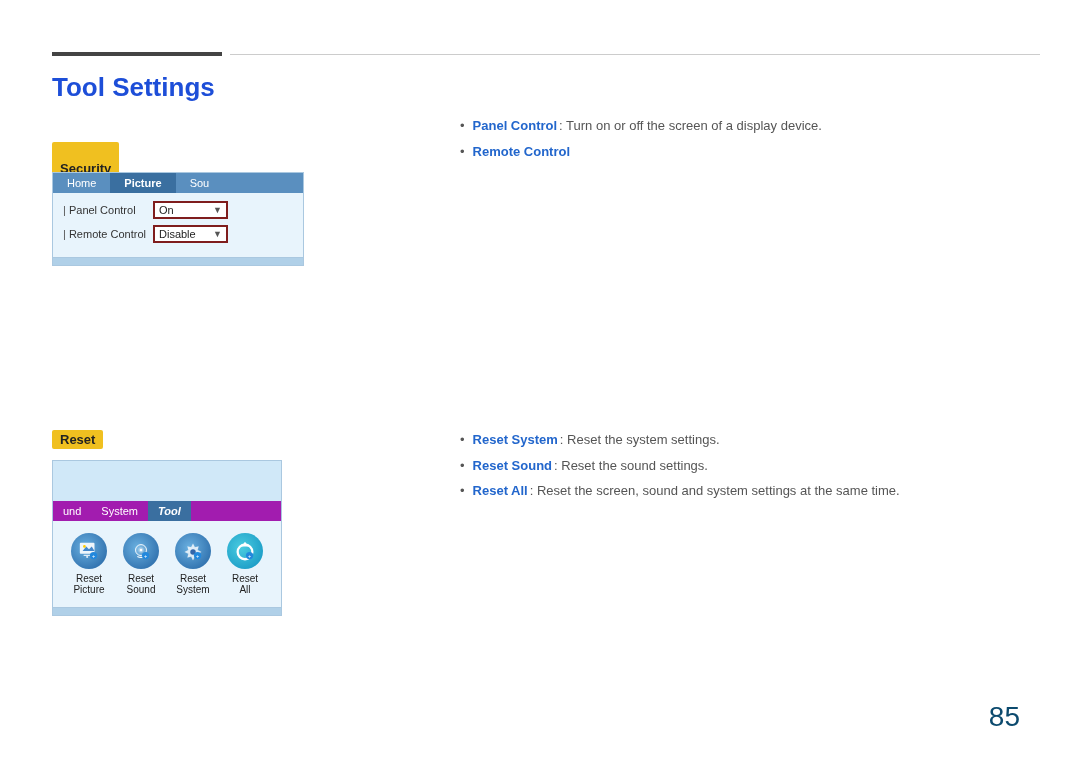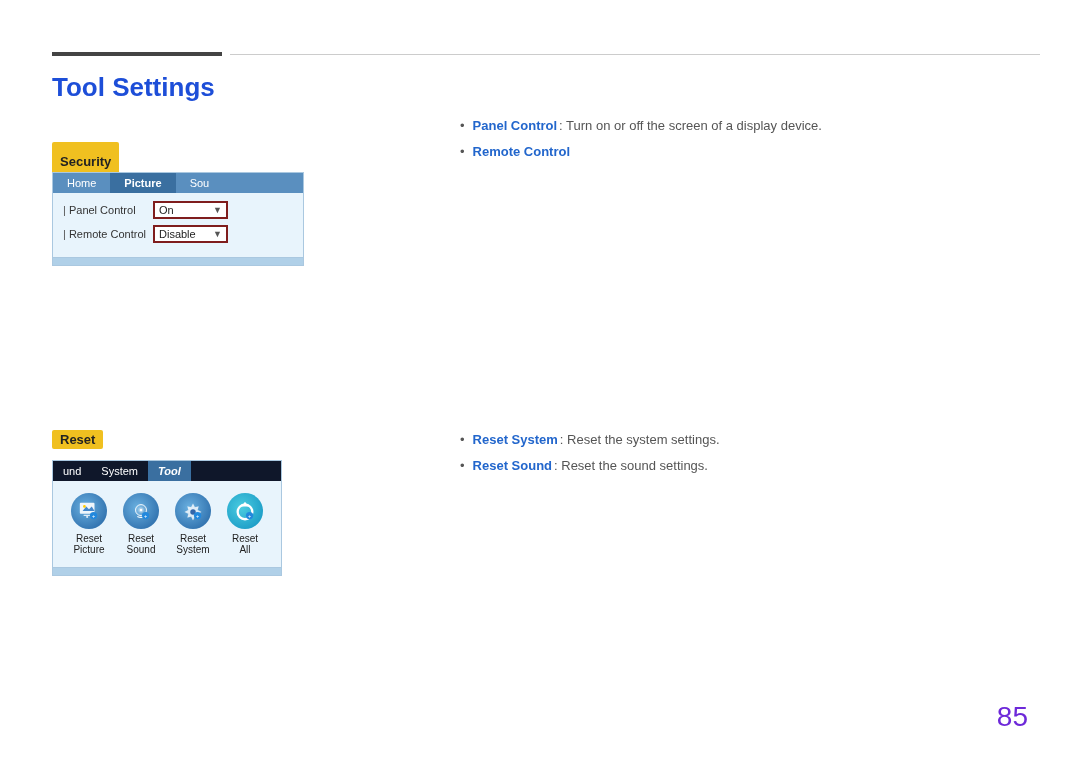--- a/index.html
+++ b/index.html
@@ -41,21 +41,21 @@
 
     
     .security-badge {
       position: absolute;
       top: 142px;
       left: 52px;
       background: #f0c020;
       color: #222;
       font-size: 13px;
       font-weight: bold;
-      padding: 12px 8px;
+      padding: 19px 8px;
       border-radius: 2px;
     }
 
     
     .security-mockup {
       position: absolute;
       top: 172px;
       left: 52px;
       width: 252px;
       background: #d0e8f8;
@@ -156,21 +156,22 @@
     .reset-mockup {
       position: absolute;
       top: 460px;
       left: 52px;
       width: 230px;
       background: #d0e8f8;
       border: 1px solid #aac8e0;
     }
     .reset-mockup-tabs {
       display: flex;
-      background: #0f172a;
+      background: #a21caf;
+      margin-top: 40px;
     }
     .reset-mockup-tab {
       padding: 4px 10px;
       font-size: 11px;
       color: #fff;
       cursor: pointer;
     }
     .reset-mockup-tab.active {
       background: #3a6fa0;
       font-weight: bold;
@@ -233,23 +234,23 @@
       position: absolute;
       top: 430px;
       left: 460px;
       right: 40px;
     }
 
     
     .page-number {
       position: absolute;
       bottom: 30px;
-      right: 52px;
+      right: 60px;
       font-size: 28px;
-      color: #6d28d9;
+      color: #0c4a6e;
       font-weight: normal;
     }
   </style>
 </head>
 <body>
 
 <div class="top-border-left"></div>
 <div class="top-border-right"></div>
 
 <h1 class="page-title">Tool Settings</h1>
@@ -363,15 +364,19 @@
 
 <div class="reset-desc-section">
   <div class="desc-item">
     <span class="desc-link">Reset System</span>
     <span>: Reset the system settings.</span>
   </div>
   <div class="desc-item">
     <span class="desc-link">Reset Sound</span>
     <span>: Reset the sound settings.</span>
   </div>
+  <div class="desc-item">
+    <span class="desc-link">Reset All</span>
+    <span>: Reset the screen, sound and system settings at the same time.</span>
+  </div>
 </div>
 
 <div class="page-number">85</div>
 
 </body></html>

